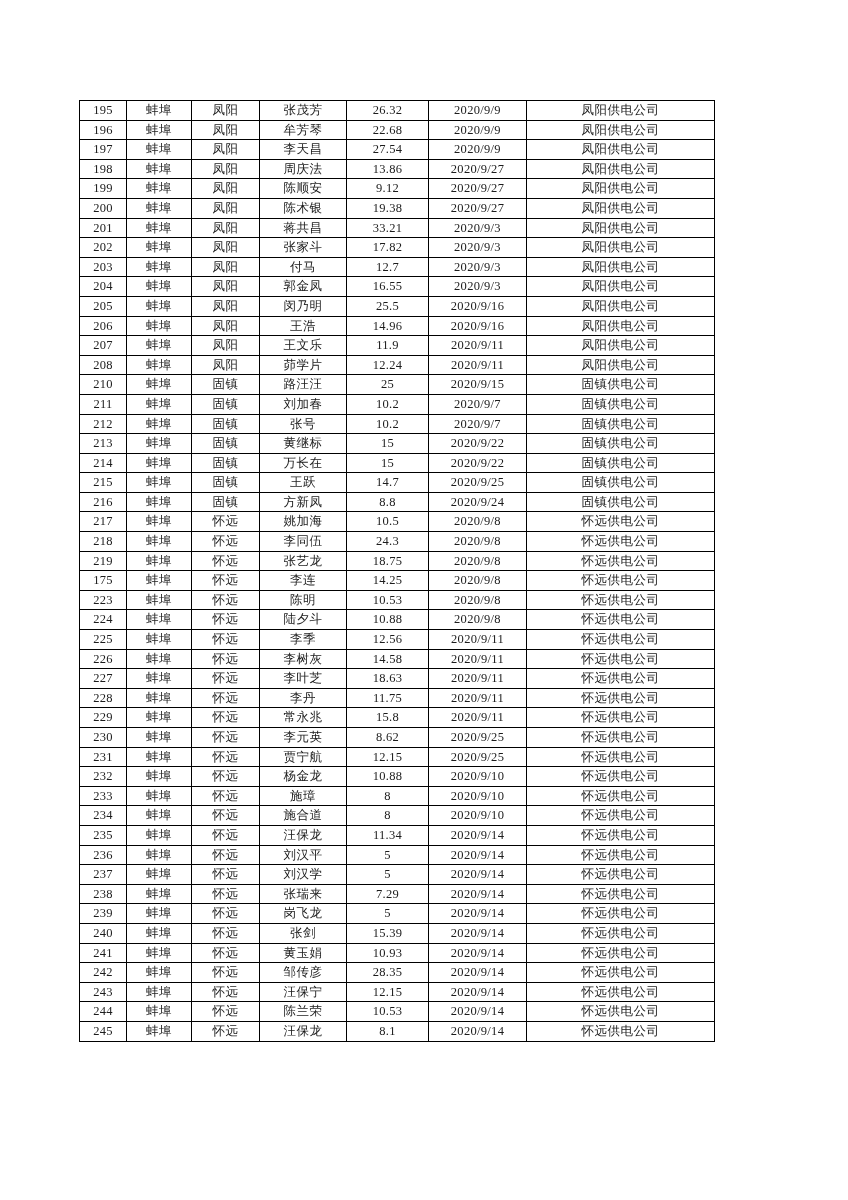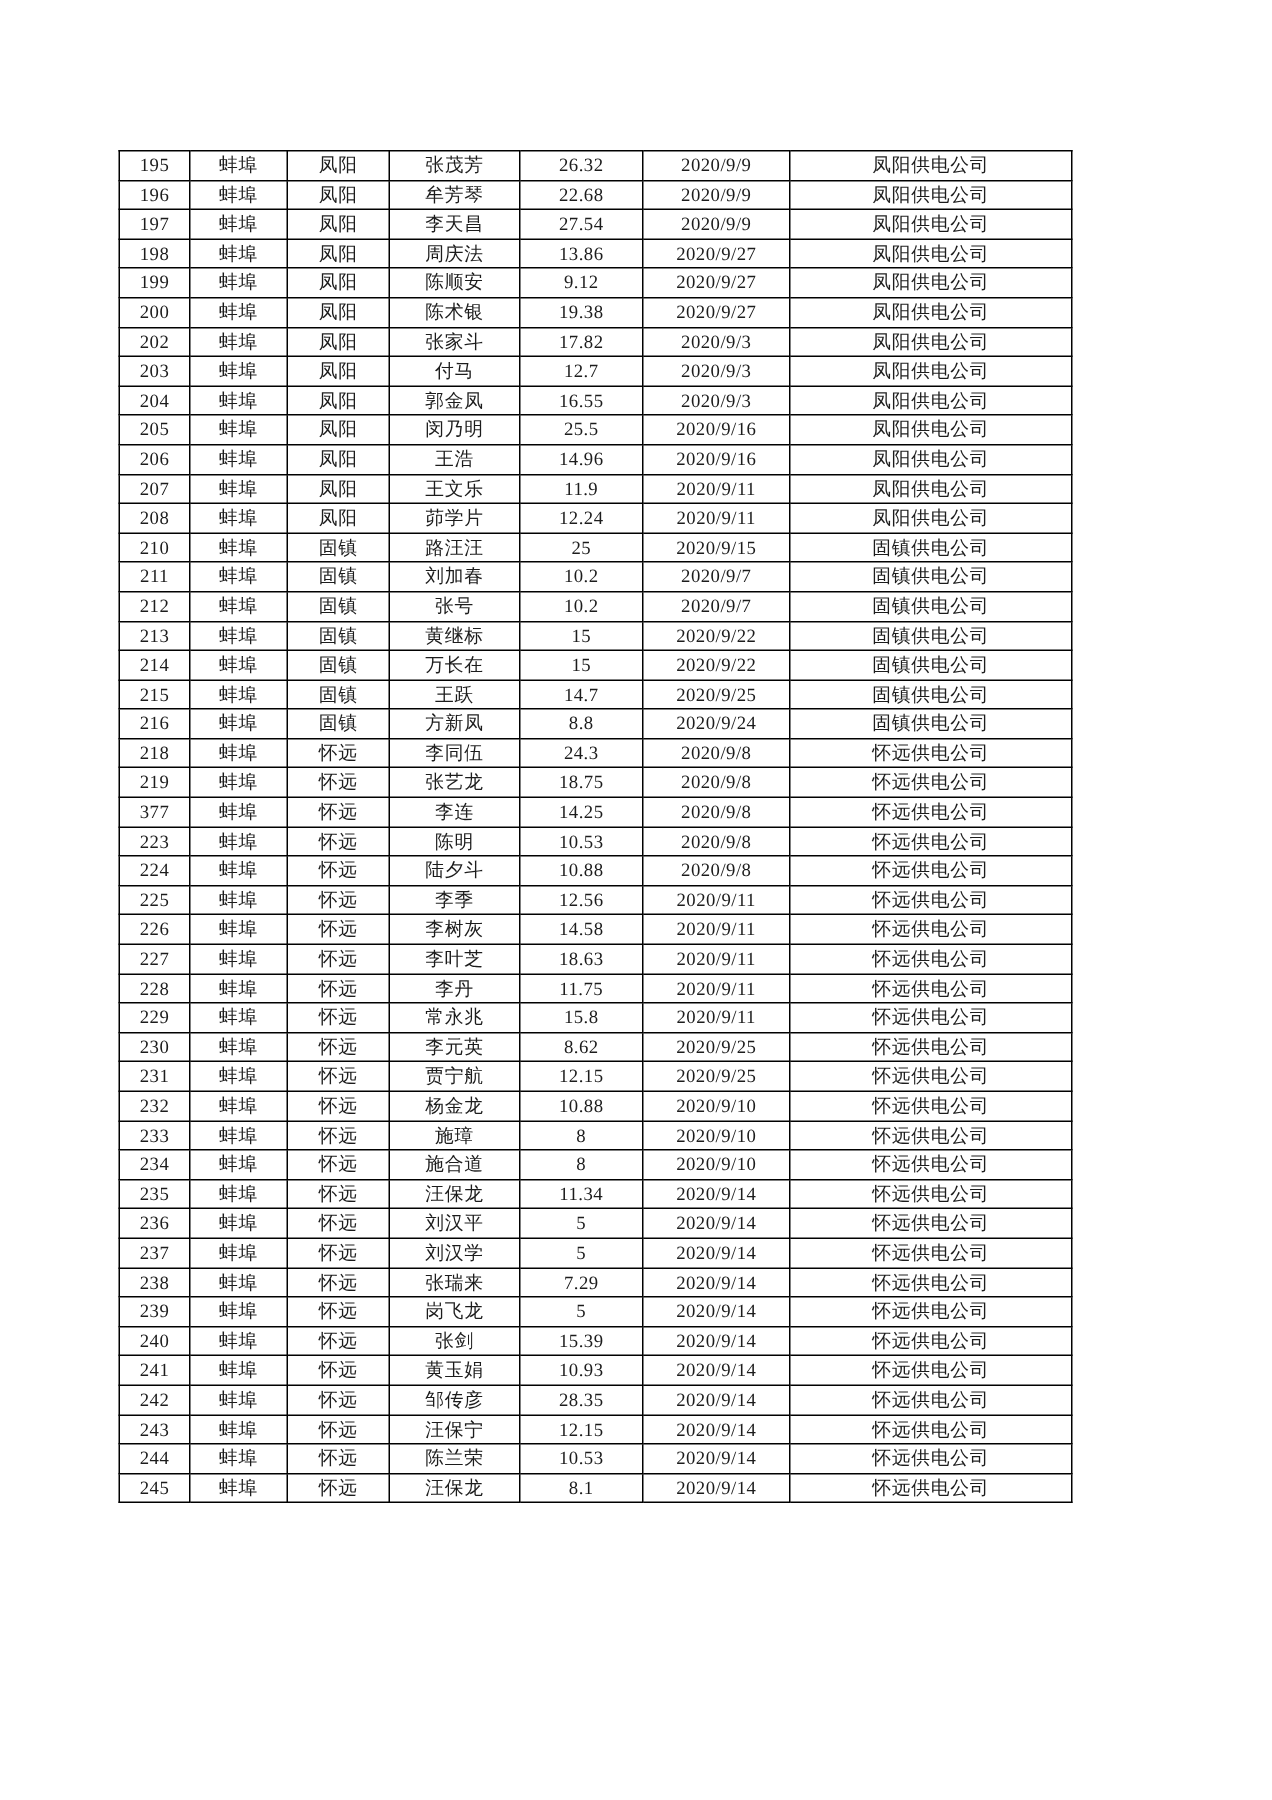--- a/index.html
+++ b/index.html
@@ -107,20 +107,29 @@
         <tr>
           <td class="num">200</td>
           <td>蚌埠</td>
           <td>凤阳</td>
           <td>陈术银</td>
           <td class="num">19.38</td>
           <td class="num">2020/9/27</td>
           <td>凤阳供电公司</td>
         </tr>
         <tr>
+          <td class="num">201</td>
+          <td>蚌埠</td>
+          <td>凤阳</td>
+          <td>蒋共昌</td>
+          <td class="num">33.21</td>
+          <td class="num">2020/9/3</td>
+          <td>凤阳供电公司</td>
+        </tr>
+        <tr>
           <td class="num">202</td>
           <td>蚌埠</td>
           <td>凤阳</td>
           <td>张家斗</td>
           <td class="num">17.82</td>
           <td class="num">2020/9/3</td>
           <td>凤阳供电公司</td>
         </tr>
         <tr>
           <td class="num">203</td>
@@ -233,39 +242,48 @@
         <tr>
           <td class="num">216</td>
           <td>蚌埠</td>
           <td>固镇</td>
           <td>方新凤</td>
           <td class="num">8.8</td>
           <td class="num">2020/9/24</td>
           <td>固镇供电公司</td>
         </tr>
         <tr>
+          <td class="num">217</td>
+          <td>蚌埠</td>
+          <td>怀远</td>
+          <td>姚加海</td>
+          <td class="num">10.5</td>
+          <td class="num">2020/9/8</td>
+          <td>怀远供电公司</td>
+        </tr>
+        <tr>
           <td class="num">218</td>
           <td>蚌埠</td>
           <td>怀远</td>
           <td>李同伍</td>
           <td class="num">24.3</td>
           <td class="num">2020/9/8</td>
           <td>怀远供电公司</td>
         </tr>
         <tr>
           <td class="num">219</td>
           <td>蚌埠</td>
           <td>怀远</td>
           <td>张艺龙</td>
           <td class="num">18.75</td>
           <td class="num">2020/9/8</td>
           <td>怀远供电公司</td>
         </tr>
         <tr>
-          <td class="num">377</td>
+          <td class="num">175</td>
           <td>蚌埠</td>
           <td>怀远</td>
           <td>李连</td>
           <td class="num">14.25</td>
           <td class="num">2020/9/8</td>
           <td>怀远供电公司</td>
         </tr>
         <tr>
           <td class="num">223</td>
           <td>蚌埠</td>

